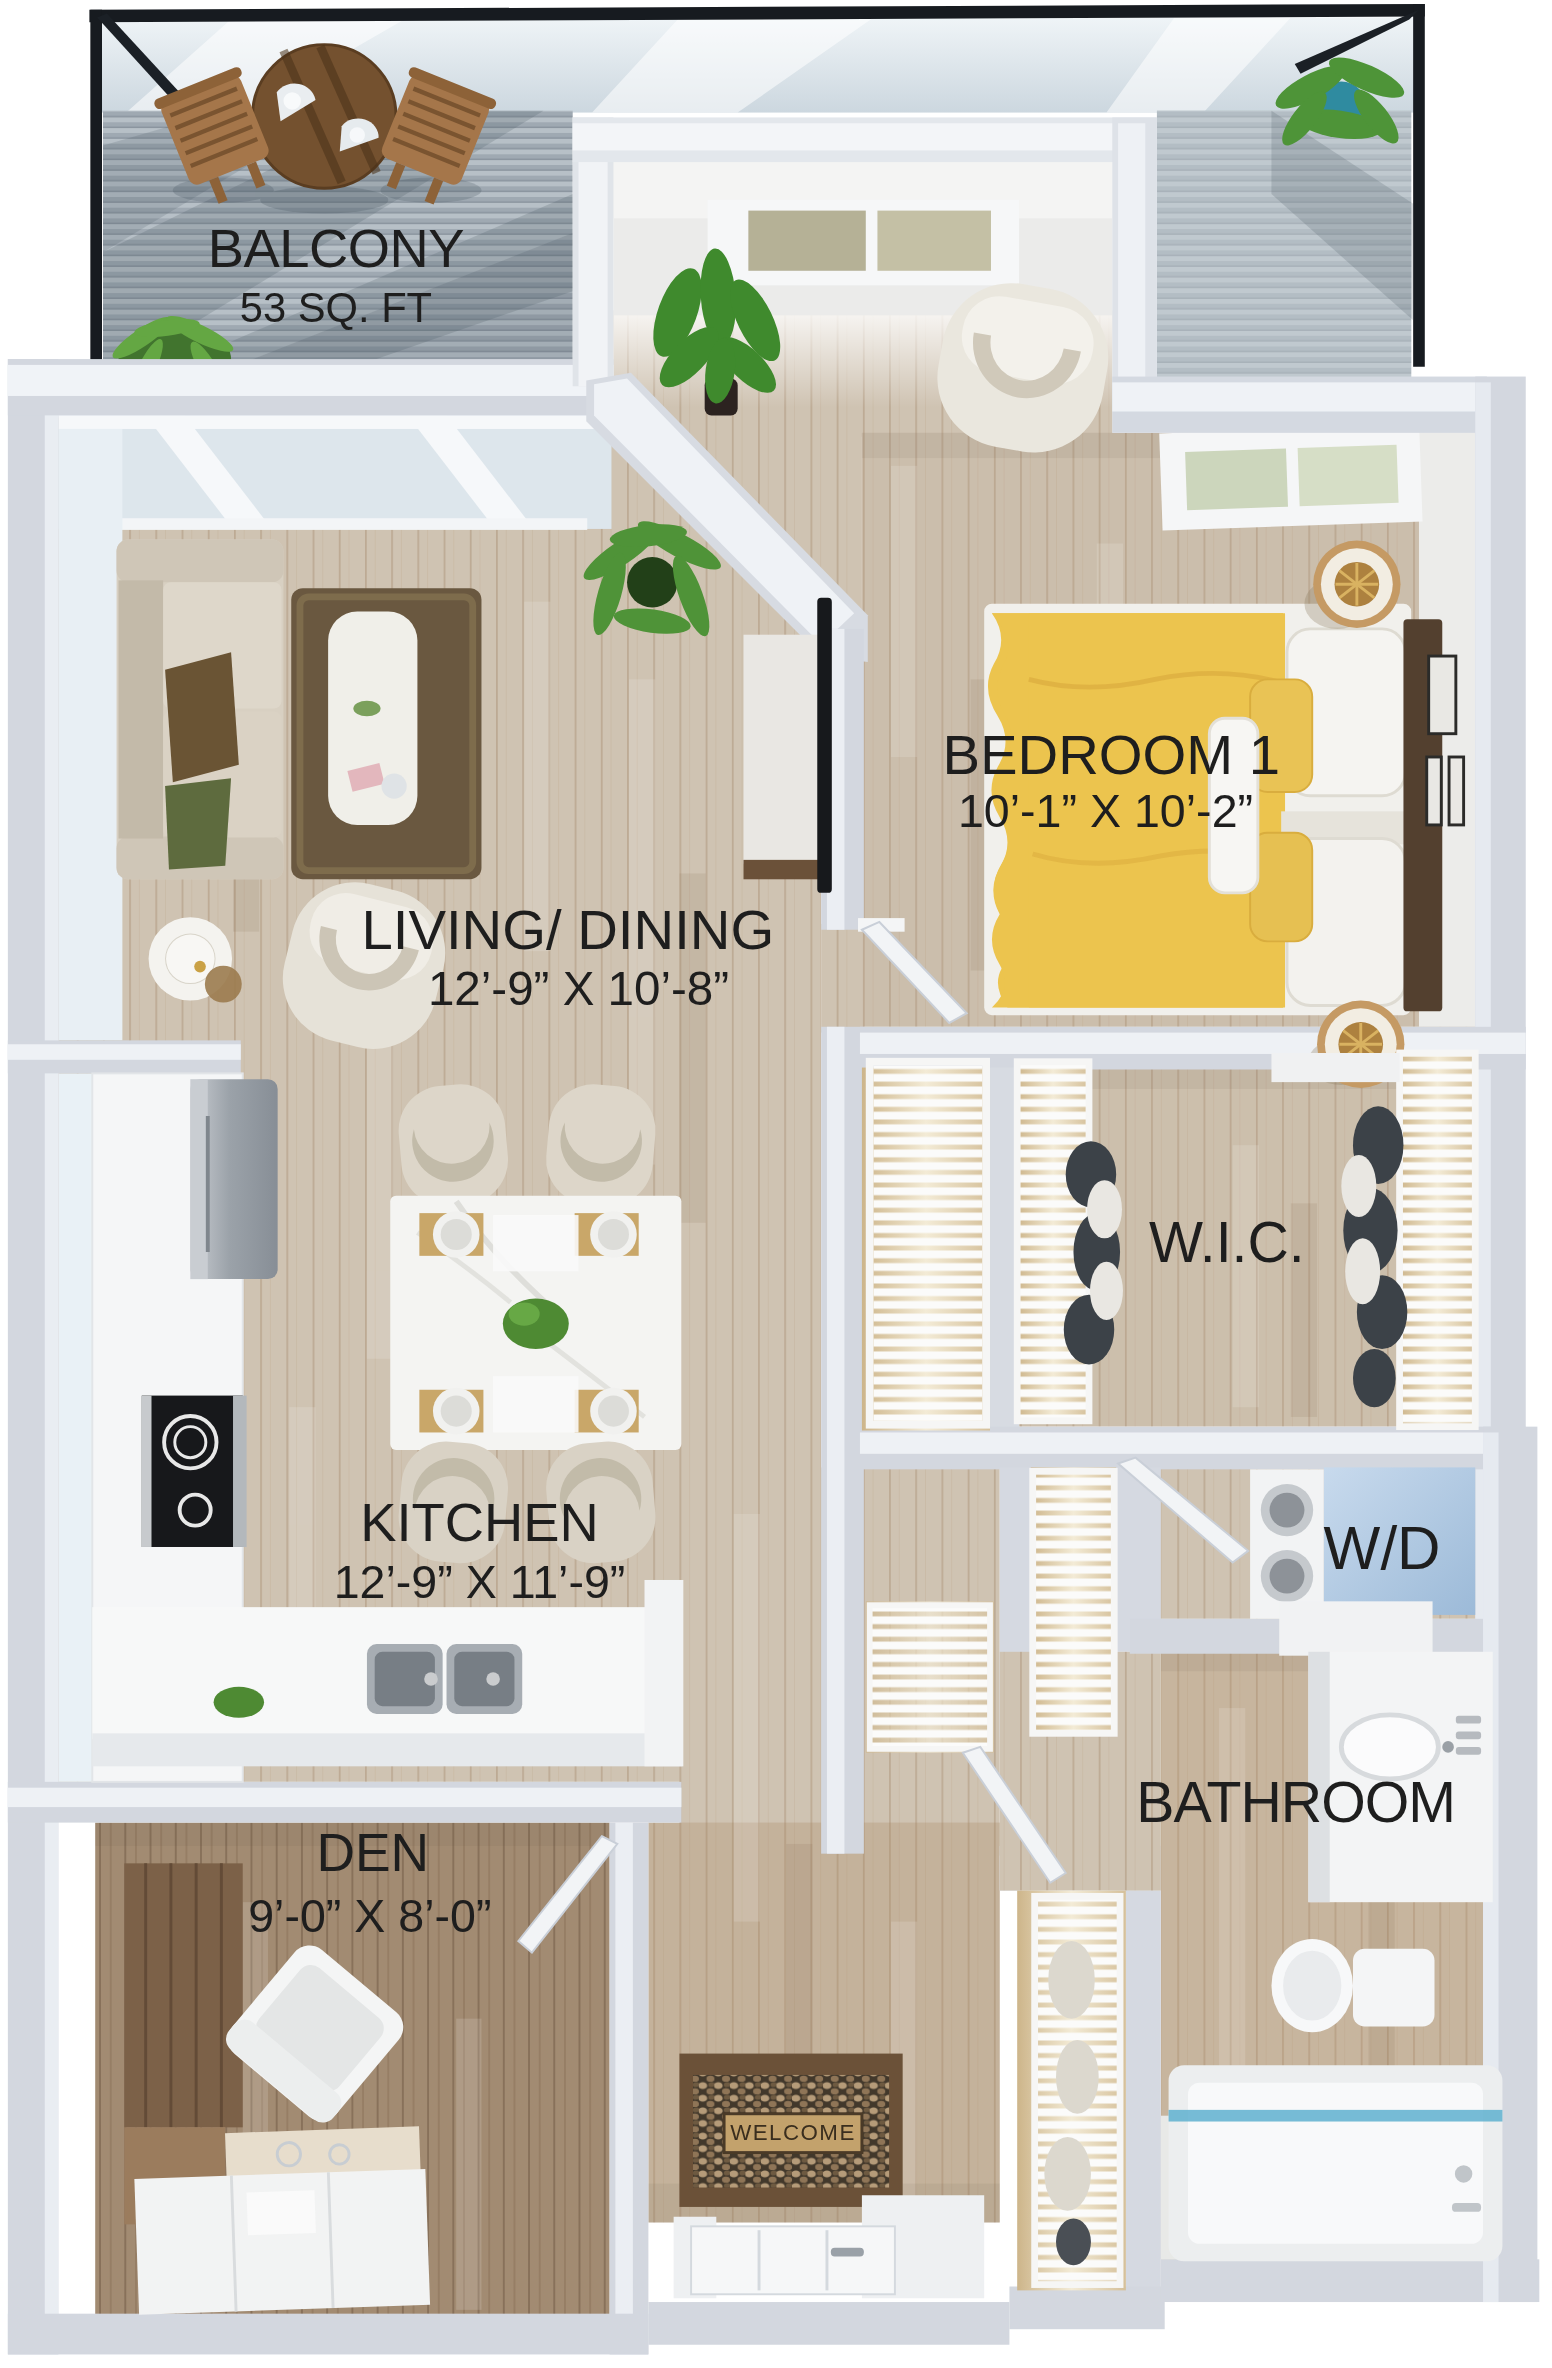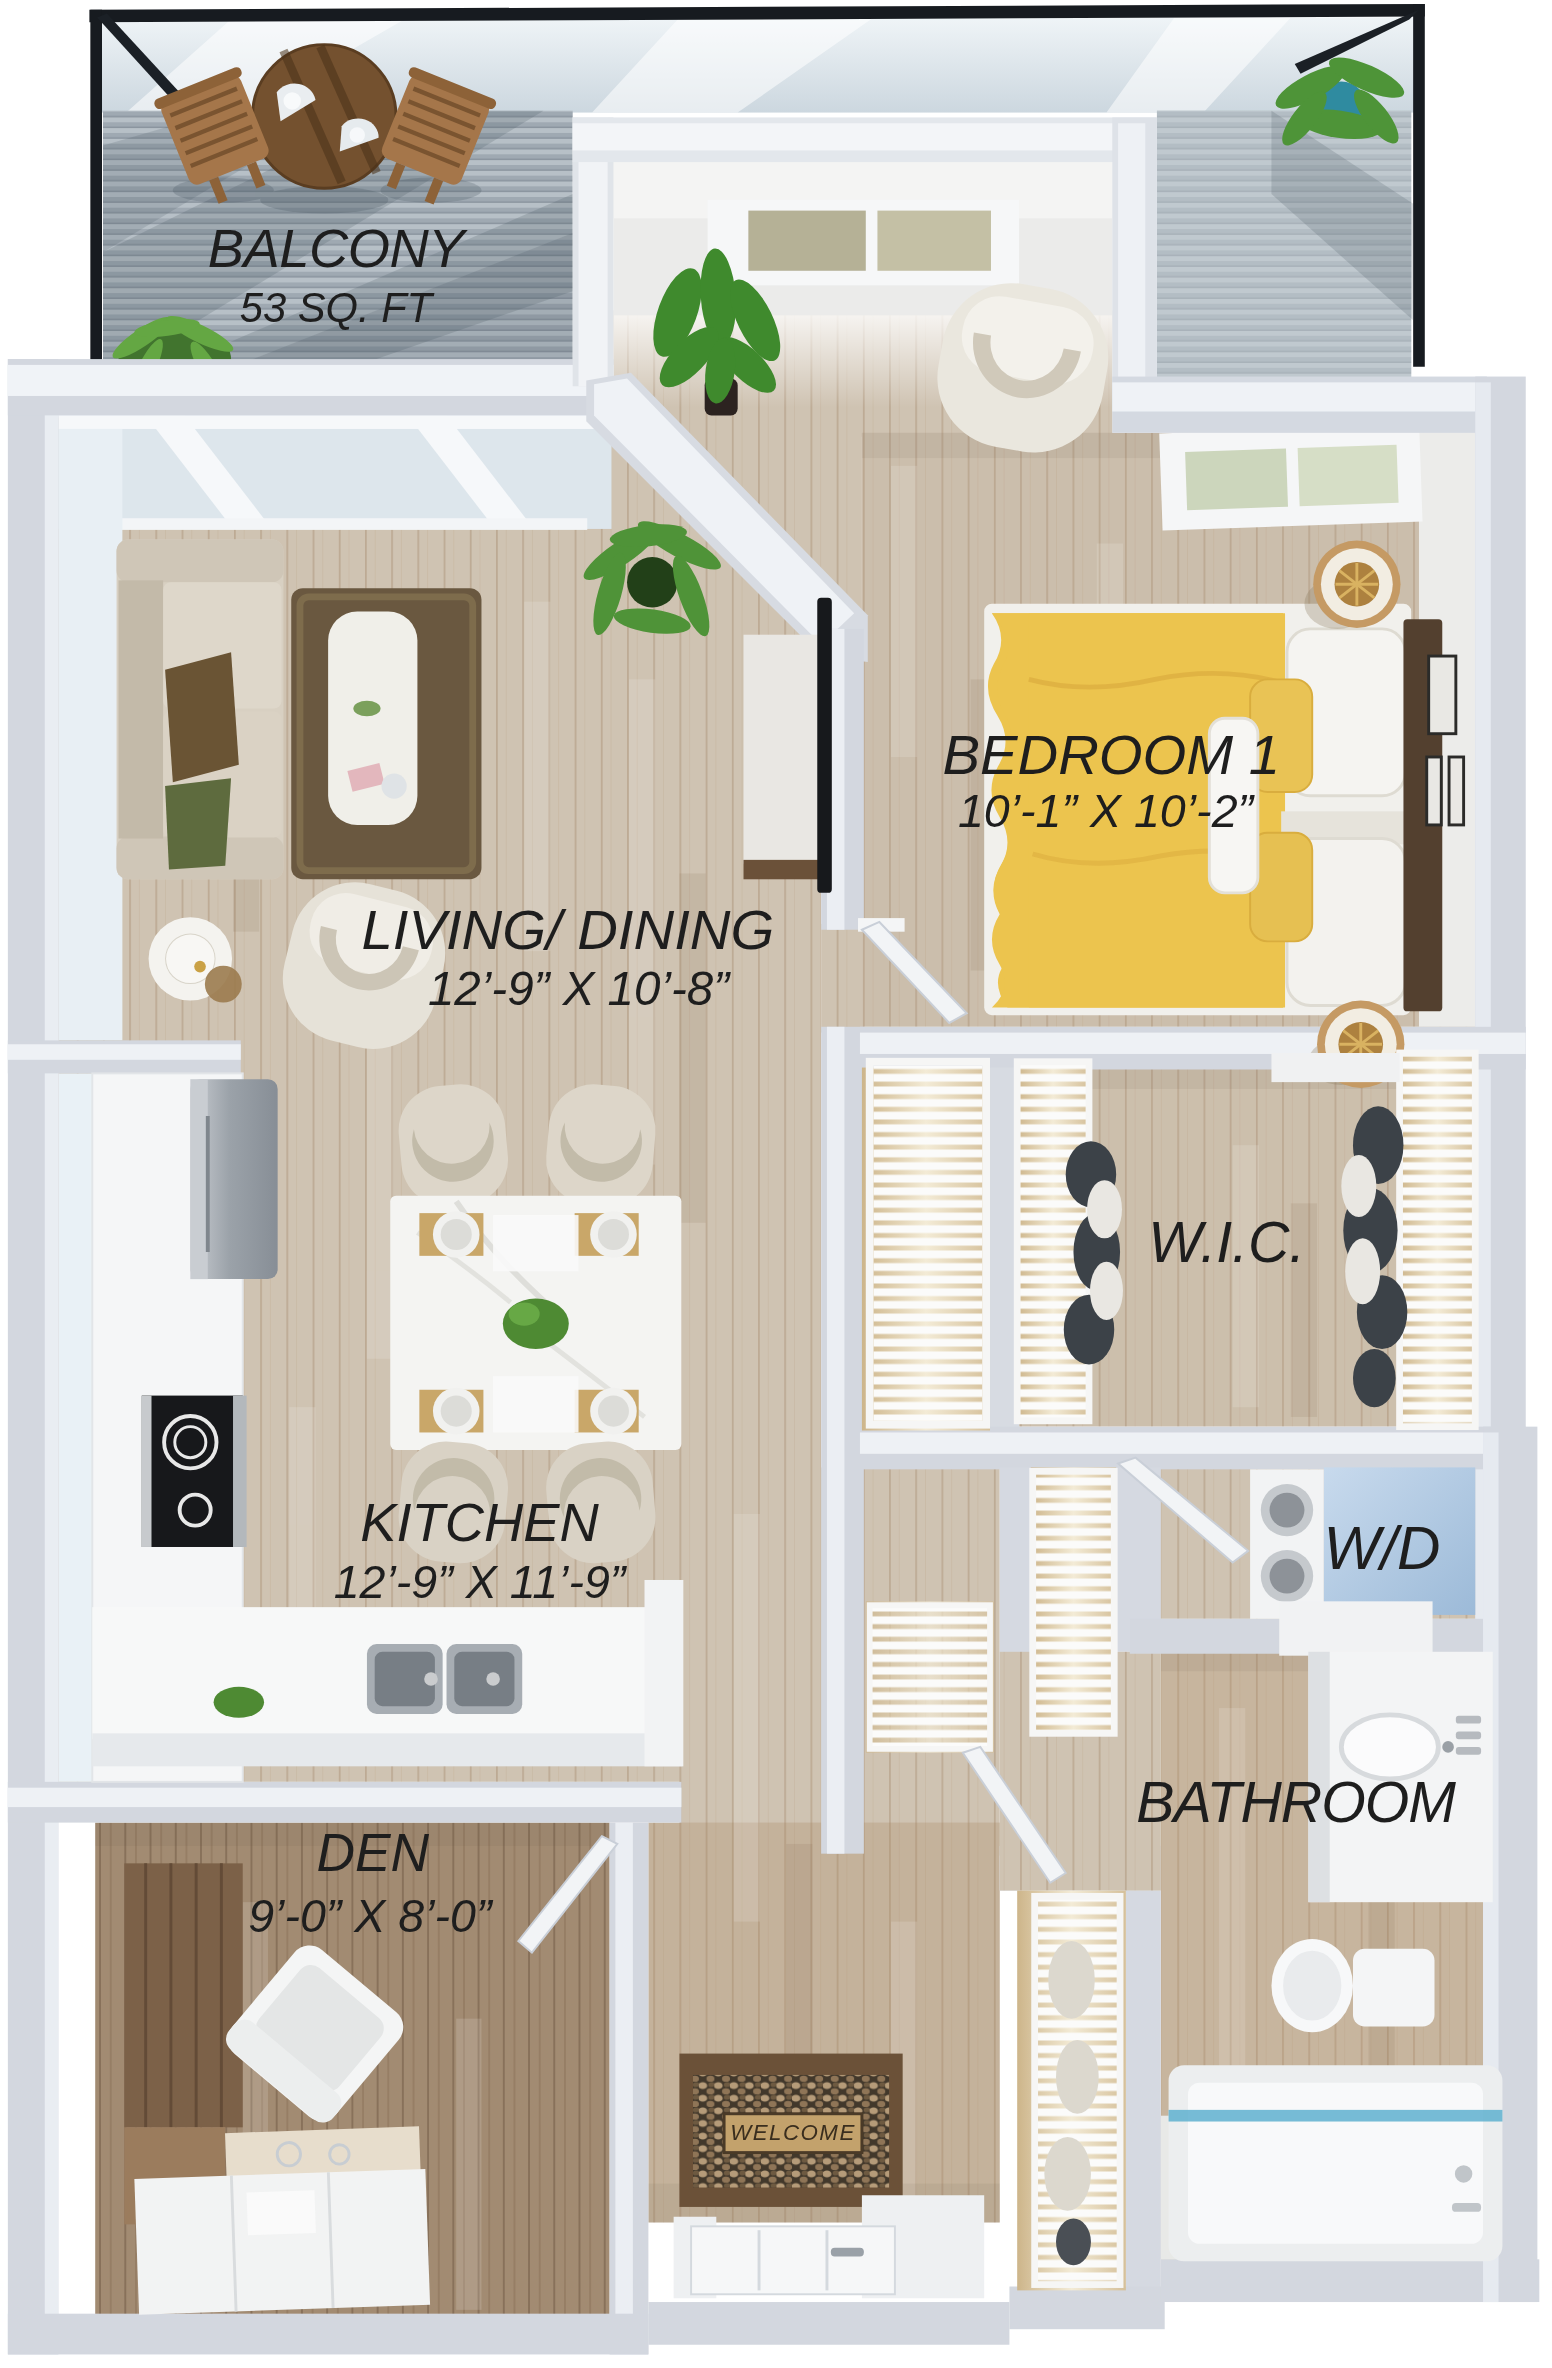--- a/index.html
+++ b/index.html
@@ -1,17 +1,17 @@
 <!DOCTYPE html>
 <html><head>
 <meta charset="utf-8">
 <style>
 html,body{margin:0;padding:0;background:#ffffff;}
 #page{position:relative;width:1553px;height:2369px;background:#ffffff;overflow:hidden;
-font-family:"Liberation Sans", sans-serif;font-style:italic;}
+font-family:"Liberation Sans", sans-serif;}
 svg{display:block}
 .lbl{fill:#1e1e1e;font-family:"Liberation Sans", sans-serif;}
 </style>
 </head>
 <body>
 <div id="page">
 <svg width="1553" height="2369" viewBox="0 0 1600 2441">
 <defs>
 <pattern id="deck" width="20" height="11" patternUnits="userSpaceOnUse">
   <rect width="20" height="11" fill="#9fa9b2"></rect>

